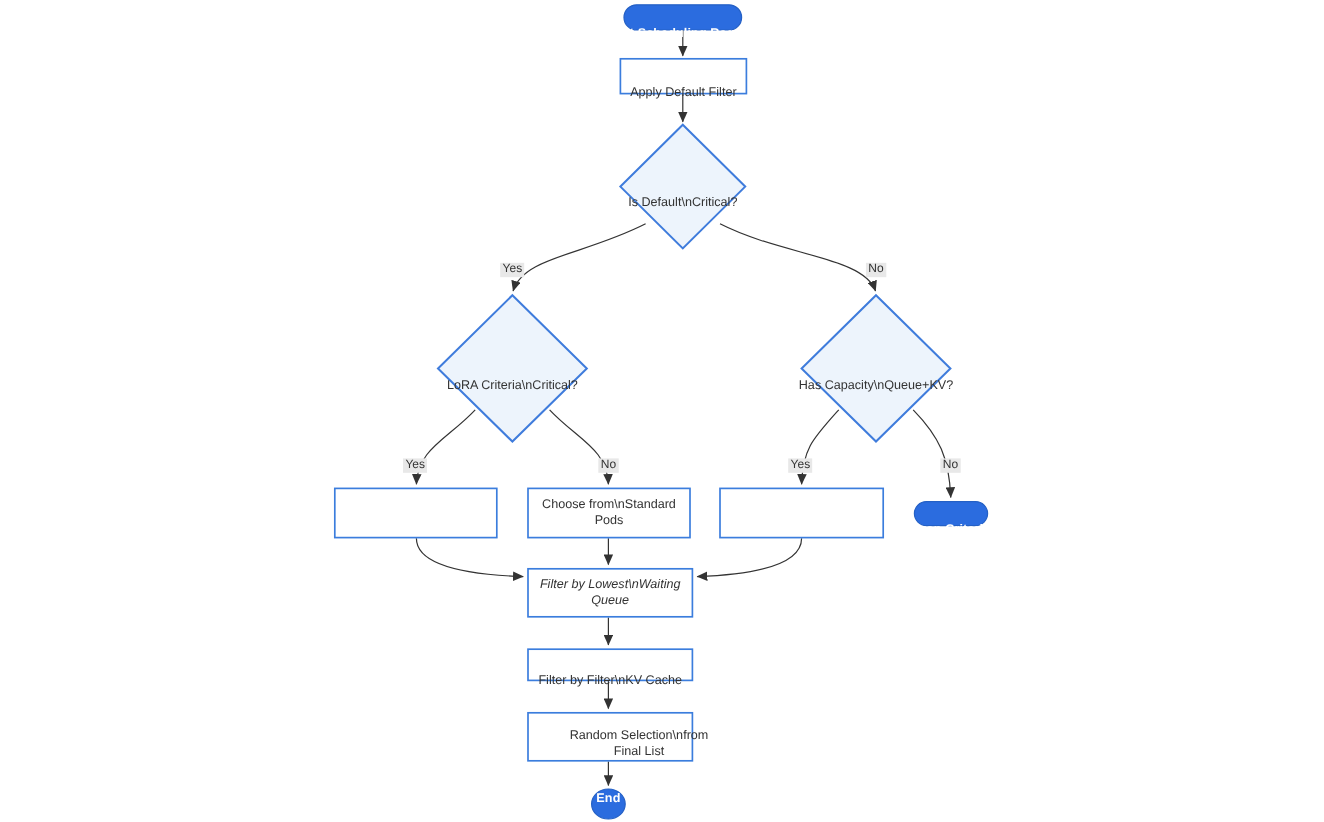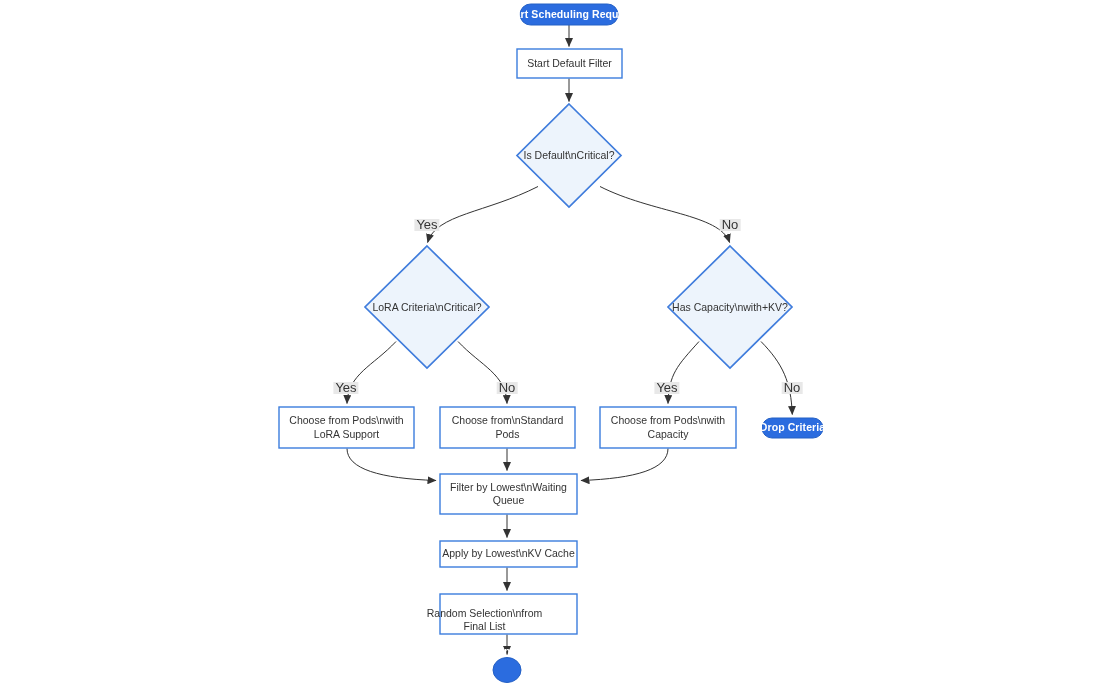--- a/index.html
+++ b/index.html
@@ -10,24 +10,24 @@
   svg.layer{position:absolute;left:0;top:0;}
   .edge{stroke:#333333;stroke-width:1;fill:none;}
   .shape-rect{fill:#ffffff;stroke:#3b7ddd;stroke-width:1.4;}
   .shape-decision{fill:#edf4fc;stroke:#3f7cdc;stroke-width:1.7;}
   .shape-pill{fill:#2b6cdf;stroke:#2460c5;stroke-width:1;}
   .node-label{
     position:absolute;display:flex;align-items:center;justify-content:center;
     text-align:center;font-size:10.5px;line-height:13.5px;color:#333333;
   }
   .node-label.pill{color:#ffffff;font-weight:bold;letter-spacing:0.1px;}
-  .node-label.nowrap{white-space:nowrap;}
+  .node-label.nowrap{white-space:nowrap;margin-top:14px;}
   .edge-label{
     position:absolute;transform:translate(-50%,-50%);
-    background:#e8e8e8;color:#333333;font-size:13px;line-height:12px;
+    background:#e8e8e8;color:#333333;font-size:10px;line-height:12px;
     padding:0 2px;
   }
 </style>
 </head>
 <body>
 
 <div class="canvas">
 
   <svg class="layer" width="1103" height="685" viewBox="0 0 1103 685">
     <defs>
@@ -61,41 +61,39 @@
     <rect class="shape-rect" x="600" y="407" width="136" height="41"></rect>
     <rect class="shape-pill" x="762" y="418" width="61" height="20" rx="10" ry="10"></rect>
     <rect class="shape-rect" x="440" y="474" width="137" height="40"></rect>
     <rect class="shape-rect" x="440" y="541" width="137" height="26"></rect>
     <rect class="shape-rect" x="440" y="594" width="137" height="40"></rect>
     <ellipse class="shape-pill" cx="507" cy="670" rx="14" ry="12.5"></ellipse>
   </svg>
 
   <div class="node-label pill nowrap" style="left:520px;top:4px;width:98px;height:21px;">Start Scheduling Request</div>
 
-  <div class="node-label nowrap" style="left:517px;top:49px;width:105px;height:29px;">Start Default Filter</div>
+  <div class="node-label nowrap" style="left:517px;top:49px;width:105px;height:29px;">Apply Default Filter</div>
 
   <div class="node-label nowrap" style="left:494px;top:147px;width:150px;height:17px;">Is Default\nCritical?</div>
 
   <div class="node-label nowrap" style="left:352px;top:299px;width:150px;height:17px;">LoRA Criteria\nCritical?</div>
 
-  <div class="node-label nowrap" style="left:655px;top:299px;width:150px;height:17px;">Has Capacity\nwith+KV?</div>
+  <div class="node-label nowrap" style="left:655px;top:299px;width:150px;height:17px;">Has Capacity\nQueue+KV?</div>
 
-  <div class="node-label" style="left:281px;top:407px;width:131px;height:41px;">Choose from Pods\nwith LoRA Support</div>
 
   <div class="node-label" style="left:442px;top:407px;width:131px;height:41px;">Choose from\nStandard Pods</div>
 
-  <div class="node-label" style="left:602px;top:407px;width:132px;height:41px;">Choose from Pods\nwith Capacity</div>
 
   <div class="node-label pill nowrap" style="left:762px;top:418px;width:61px;height:20px;">Drop Criteria</div>
 
-  <div class="node-label" style="left:442px;top:474px;width:133px;height:40px;">Filter by Lowest\nWaiting Queue</div>
+  <div class="node-label" style="left:442px;top:474px;width:133px;height:40px;font-style:italic;">Filter by Lowest\nWaiting Queue</div>
 
-  <div class="node-label nowrap" style="left:440px;top:541px;width:137px;height:26px;">Apply by Lowest\nKV Cache</div>
+  <div class="node-label nowrap" style="left:440px;top:541px;width:137px;height:26px;">Filter by Filter\nKV Cache</div>
 
-  <div class="node-label" style="left:418px;top:594px;width:133px;height:52px;">Random Selection\nfrom Final List</div>
+  <div class="node-label" style="left:466px;top:594px;width:133px;height:52px;">Random Selection\nfrom Final List</div>
 
   <div class="node-label pill nowrap" style="left:490px;top:643px;width:34px;height:18px;">End</div>
 
   <div class="edge-label" style="left:427px;top:225px;">Yes</div>
   <div class="edge-label" style="left:730px;top:225px;">No</div>
   <div class="edge-label" style="left:346px;top:388px;">Yes</div>
   <div class="edge-label" style="left:507px;top:388px;">No</div>
   <div class="edge-label" style="left:667px;top:388px;">Yes</div>
   <div class="edge-label" style="left:792px;top:388px;">No</div>
 

